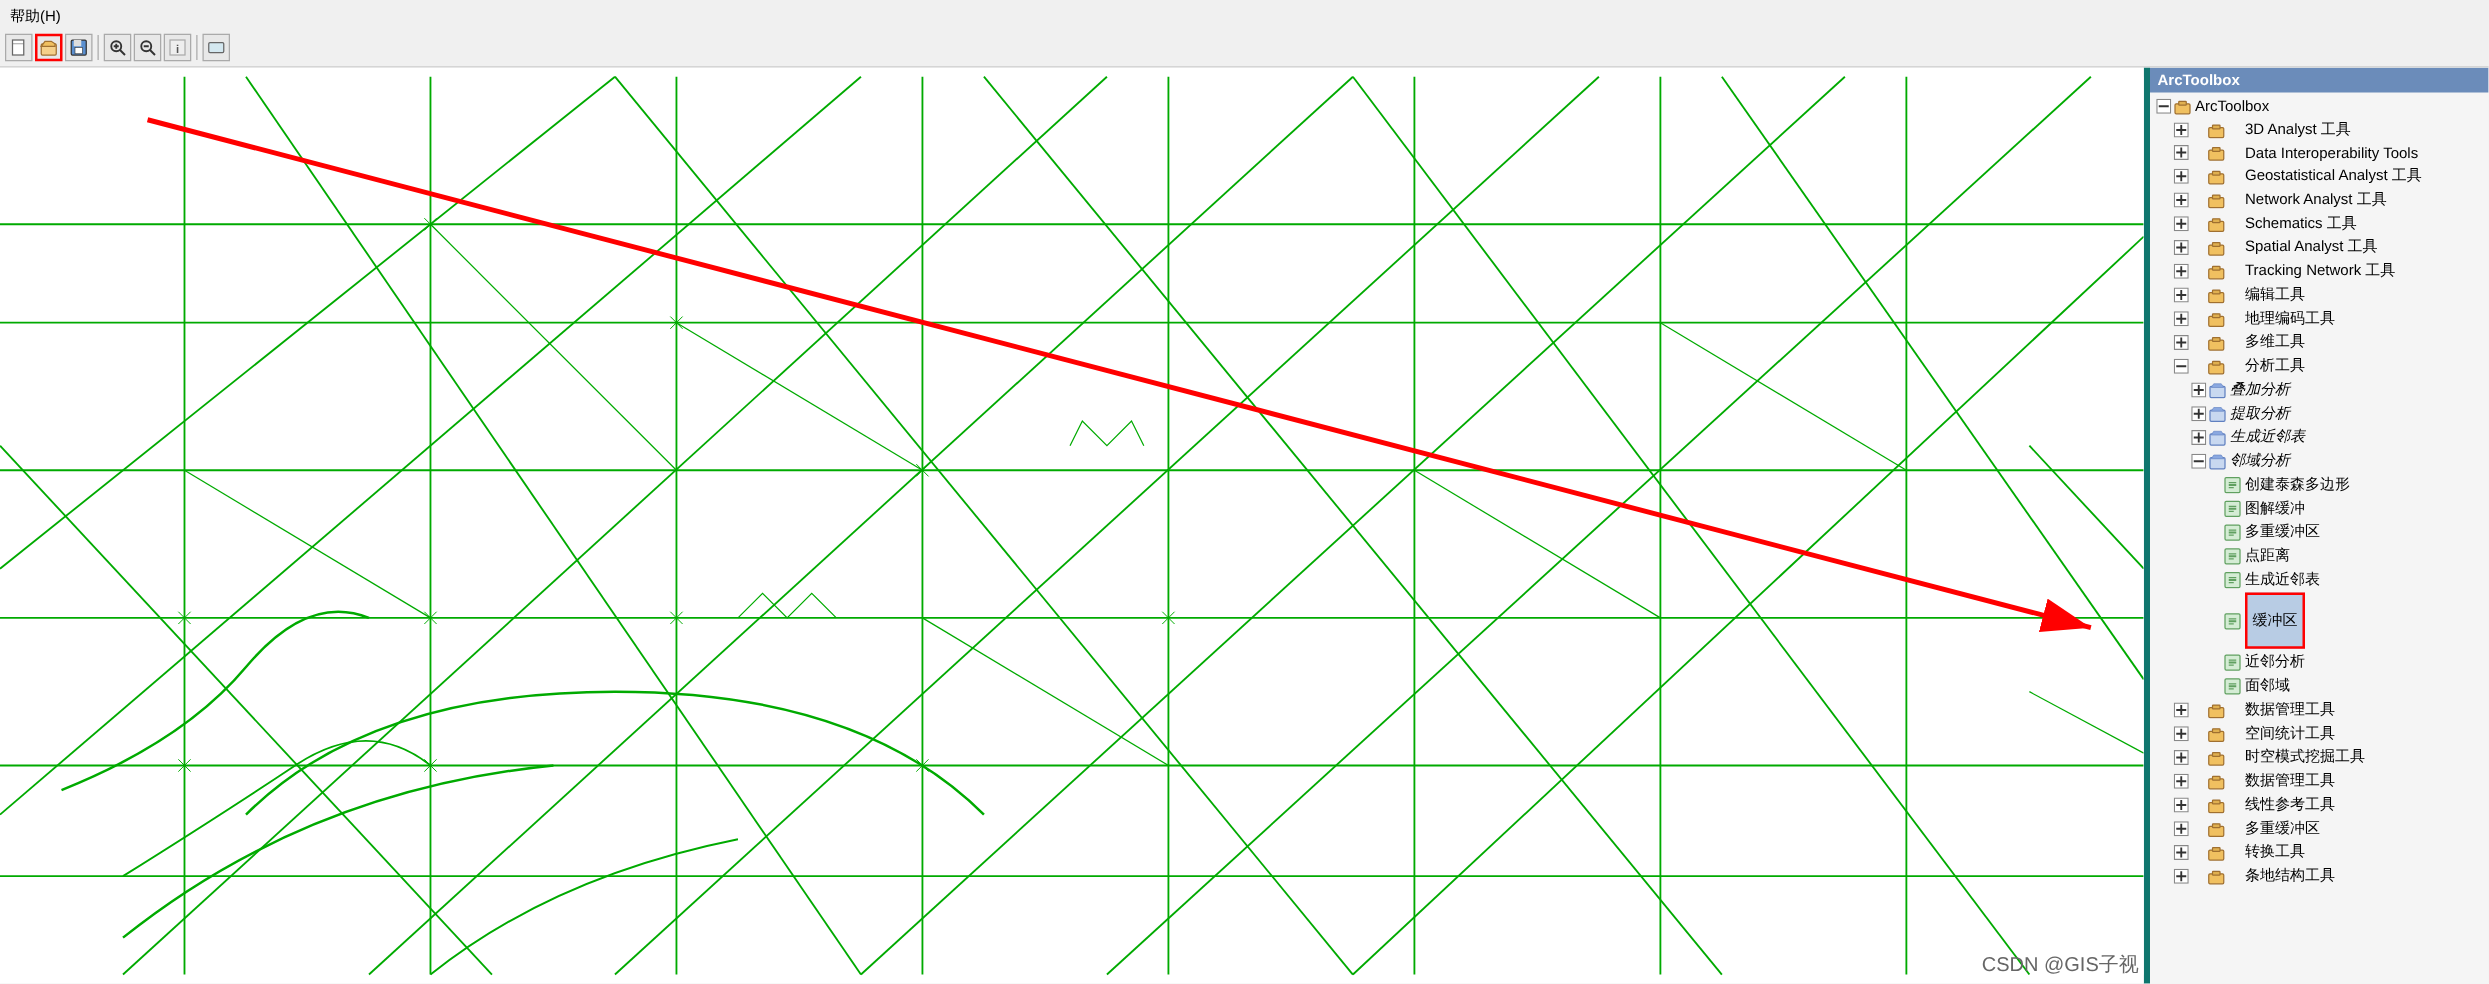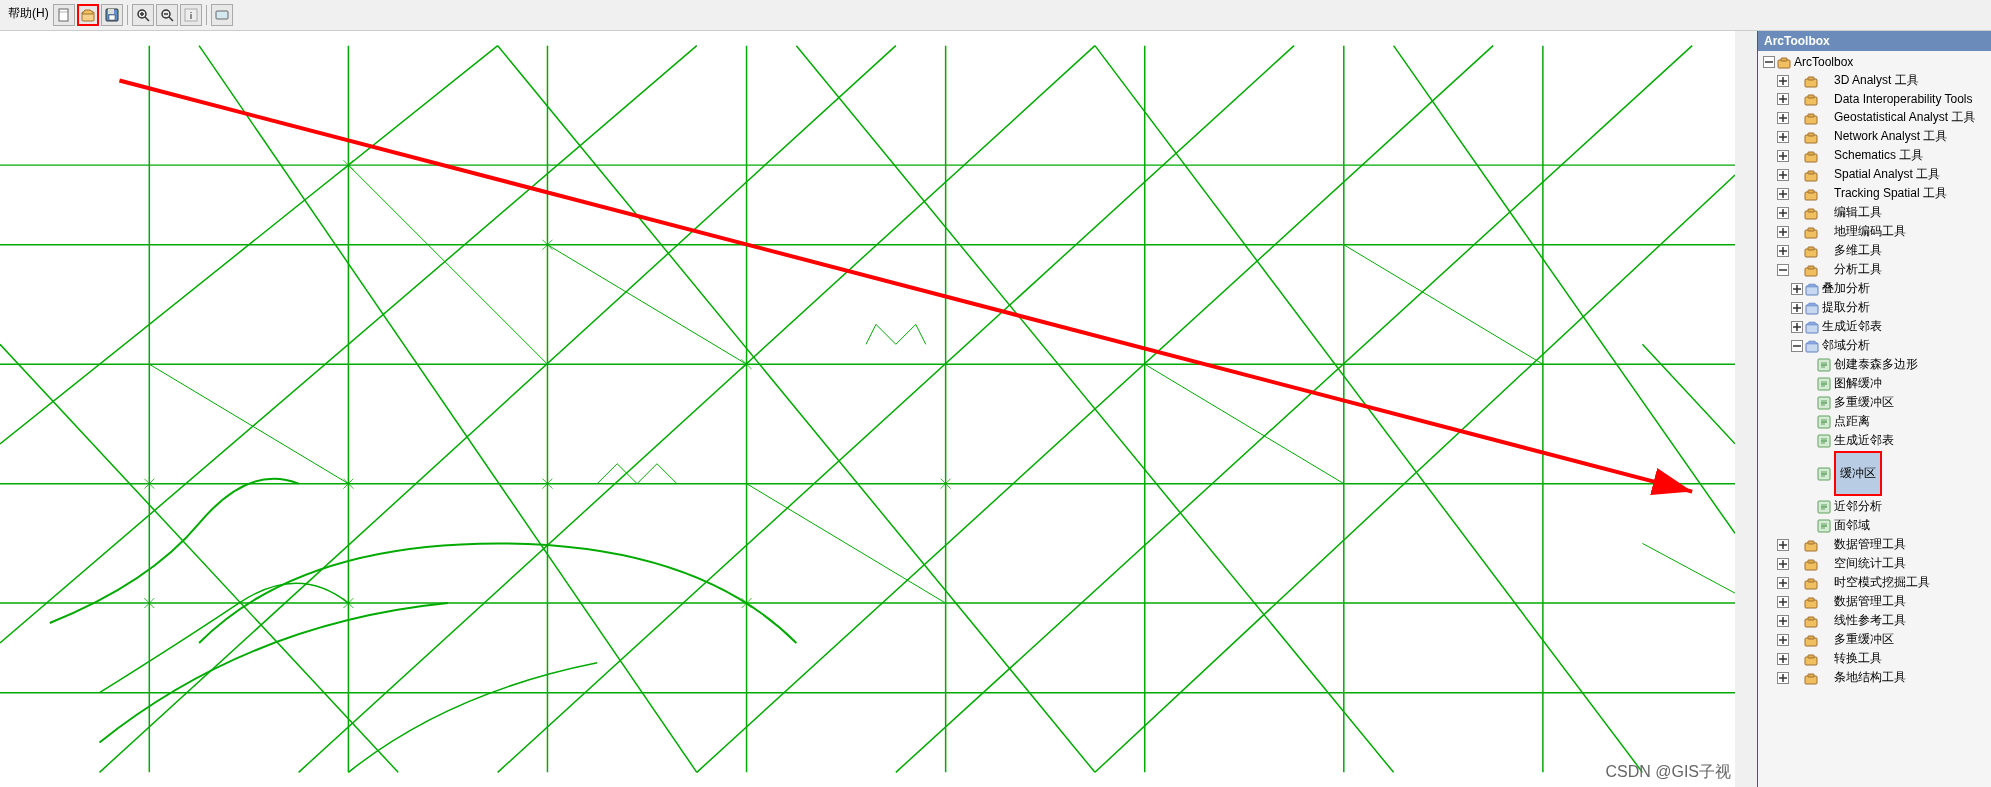--- a/index.html
+++ b/index.html
@@ -4,20 +4,21 @@
   <style>
     * { margin: 0; padding: 0; box-sizing: border-box; }
     body { width: 1991px; height: 787px; overflow: hidden; background: #f0f0f0; font-family: 'SimSun', '宋体', sans-serif; font-size: 12px; display: flex; flex-direction: column; }
 
     
     .toolbar-area {
       background: #f0f0f0;
       border-bottom: 1px solid #ccc;
       padding: 2px 4px;
       display: flex;
+      flex-direction: column;
     }
     .menu-bar {
       display: flex;
       gap: 8px;
       padding: 2px 0;
       font-size: 12px;
     }
     .menu-item {
       cursor: pointer;
       padding: 1px 4px;
@@ -58,28 +59,27 @@
     }
 
     
     .map-svg {
       width: 100%;
       height: 100%;
     }
 
     
     .arctoolbox-panel {
-      width: 234px;
+      width: 276px;
       background: #f5f5f5;
-      border-left: 1px solid #0f766e;
+      border-left: 5px solid #0f766e;
       display: flex;
       flex-direction: column;
       overflow-y: auto;
       font-size: 12px;
-      margin-left: 22px;
     }
 
     .panel-header {
       background: #6b8cba;
       color: #fff;
       padding: 3px 6px;
       font-weight: bold;
       font-size: 12px;
     }
 
@@ -92,21 +92,21 @@
     .tree-item {
       display: flex;
       align-items: center;
       padding: 1px 0;
       cursor: pointer;
       white-space: nowrap;
     }
 
     .tree-indent-0 { padding-left: 4px; }
     .tree-indent-1 { padding-left: 18px; gap: 13px; }
-    .tree-indent-2 { padding-left: 32px; }
+    .tree-indent-2 { padding-left: 32px; font-style: italic; }
     .tree-indent-3 { padding-left: 46px; }
 
     .expand-icon {
       width: 14px; height: 14px;
       display: inline-flex; align-items: center; justify-content: center;
       font-size: 9px;
       color: #333;
       flex-shrink: 0;
     }
 
@@ -428,21 +428,21 @@
               <line x1="6" y1="2" x2="6" y2="10" stroke="#333" stroke-width="1.5"></line>
               <line x1="2" y1="6" x2="10" y2="6" stroke="#333" stroke-width="1.5"></line>
             </svg>
           </span>
           <span class="tool-icon">
             <svg width="14" height="14" viewBox="0 0 14 14">
               <rect x="1" y="5" width="12" height="8" fill="#f0c060" stroke="#a07030" stroke-width="1" rx="1"></rect>
               <rect x="4" y="3" width="6" height="3" fill="#e0b050" stroke="#a07030" stroke-width="1" rx="0.5"></rect>
             </svg>
           </span>
-          <span class="item-label">Tracking Spatial 工具</span>
+          <span class="item-label">Tracking Network 工具</span>
         </div>
         <div class="tree-item tree-indent-1">
           <span class="expand-icon">
             <svg width="12" height="12" viewBox="0 0 12 12">
               <rect x="0.5" y="0.5" width="11" height="11" fill="white" stroke="#888"></rect>
               <line x1="6" y1="2" x2="6" y2="10" stroke="#333" stroke-width="1.5"></line>
               <line x1="2" y1="6" x2="10" y2="6" stroke="#333" stroke-width="1.5"></line>
             </svg>
           </span>
           <span class="tool-icon">

